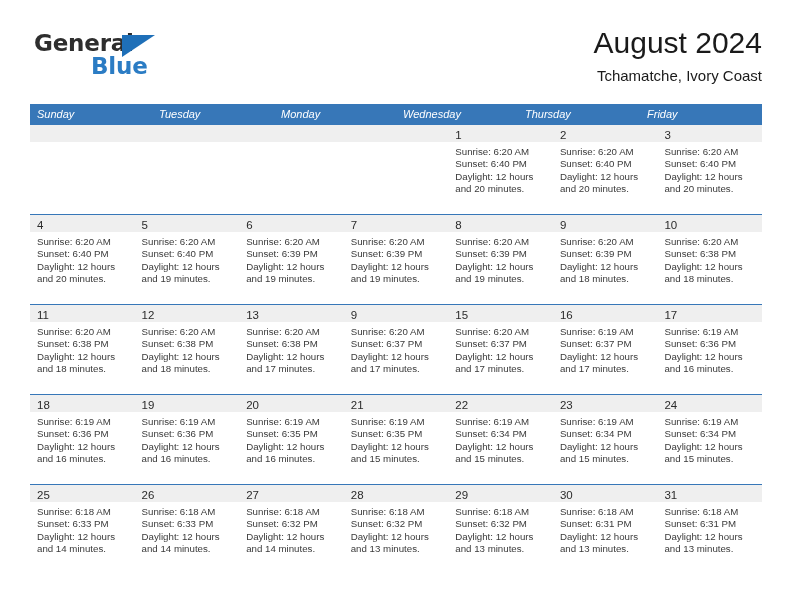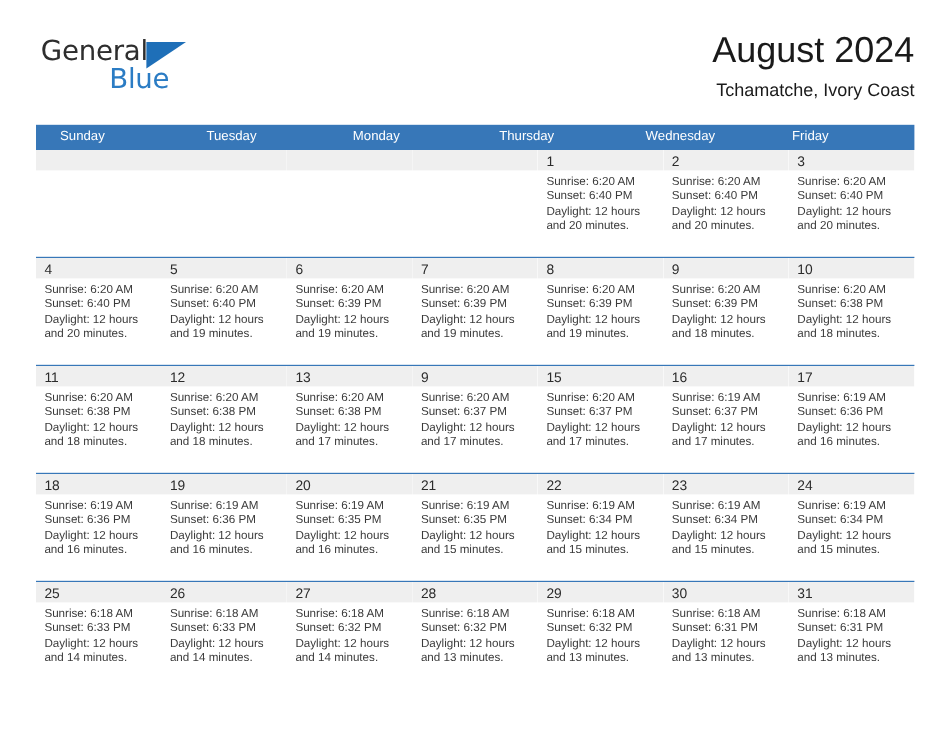--- a/index.html
+++ b/index.html
@@ -28,20 +28,21 @@
     top: 26px;
     right: 30px;
     height: 68px;
   }
   .logo {
     position: absolute;
     left: 4px;
     top: 4px;
     width: 180px;
     height: 56px;
+    font-weight: bold;
   }
   .logo-general {
     position: absolute;
     left: 0;
     top: 0;
     font-size: 23px;
     font-family: "DejaVu Sans", sans-serif;
     letter-spacing: -0.2px;
     color: #2e2e2e;
     line-height: 26px;
@@ -95,24 +96,25 @@
   .weekdays {
     display: flex;
     background: #3777b8;
     height: 21px;
   }
   .weekday {
     flex: 1 1 0;
     color: #ffffff;
     font-size: 11px;
     line-height: 21px;
-    padding-left: 20px;
+    padding-left: 7px;
     box-sizing: border-box;
     overflow: hidden;
     white-space: nowrap;
+    font-style: italic;
   }
   .week {
     display: flex;
     border-top: 1.6px solid #3777b8;
     height: 89px;
   }
   .week.first {
     border-top: none;
   }
   .day {
@@ -158,22 +160,22 @@
       <div class="cal-title">August 2024</div>
       <div class="cal-subtitle">Tchamatche, Ivory Coast</div>
     </div>
   </div>
 
   <div class="calendar">
     <div class="weekdays">
       <div class="weekday">Sunday</div>
       <div class="weekday">Tuesday</div>
       <div class="weekday">Monday</div>
+      <div class="weekday">Wednesday</div>
       <div class="weekday">Thursday</div>
-      <div class="weekday">Wednesday</div>
       <div class="weekday">Friday</div>
     </div>
     <div id="weeks-container">
         <div class="week first">
           <div class="day empty">
             <div class="day-num-band"><span class="day-num"></span></div>
           </div>
           <div class="day empty">
             <div class="day-num-band"><span class="day-num"></span></div>
           </div>

